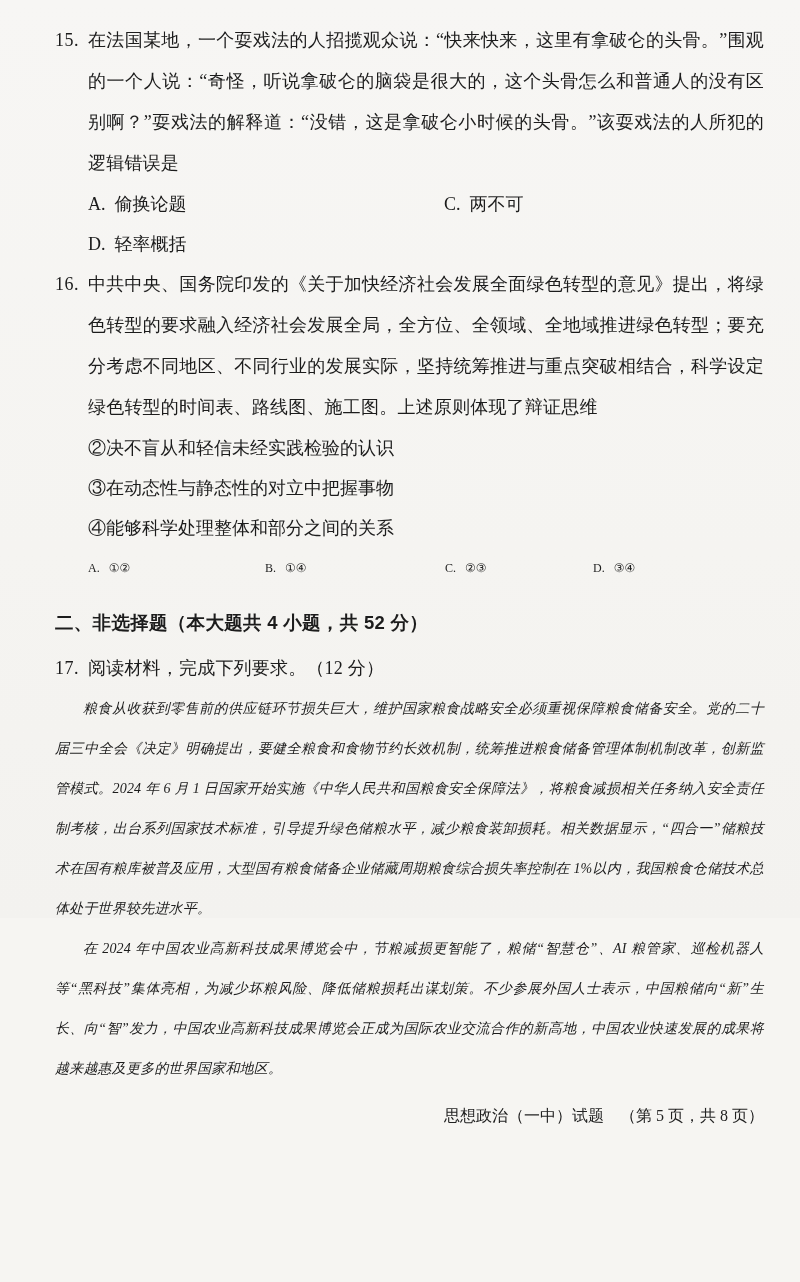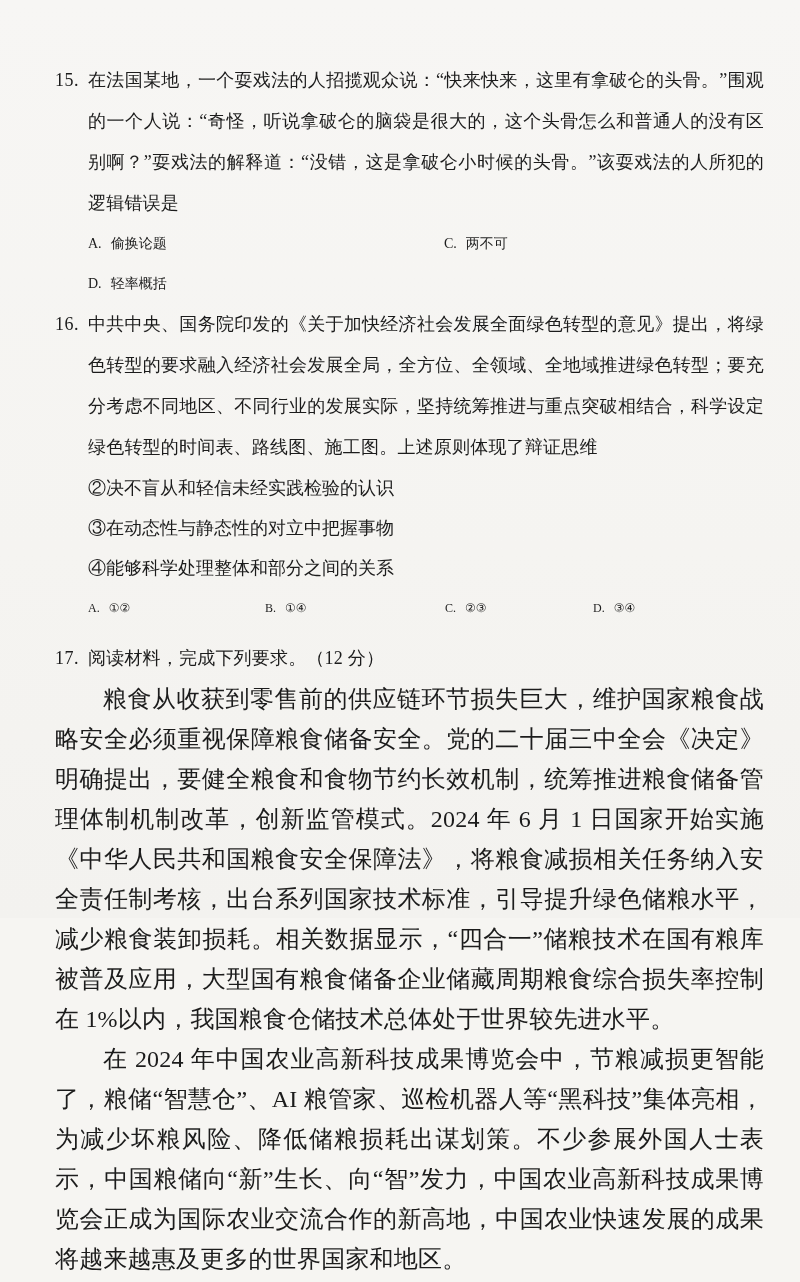--- a/index.html
+++ b/index.html
@@ -7,40 +7,40 @@
     width:800px;height:1282px;
     background:#f6f5f2;
     color:#1c1c1c;
     font-family:"Liberation Serif","DejaVu Serif",serif;
     overflow:hidden;
   }
   .page{
     position:relative;
     box-sizing:border-box;
     width:800px;height:918px;
-    padding:60px 36px 0 55px;
+    padding:20px 36px 0 55px;
     background:linear-gradient(180deg,#f7f6f4 0%,#f5f4f1 60%,#f3f2ef 100%);
   }
   .q-row{display:flex;align-items:flex-start;}
   .q-num{
     flex:none;width:33px;
     font-size:18px;line-height:41px;
     letter-spacing:0.5px;
   }
   .q-stem{
     flex:1;
     font-size:18px;line-height:41px;
     text-align:justify;
     letter-spacing:0.2px;
   }
   .opts-2col{
     display:grid;
     grid-template-columns:356px 1fr;
     margin-left:33px;
-    font-size:14px;line-height:40px;
+    font-size:18px;line-height:40px;
   }
   .statements{margin-left:33px;font-size:18px;line-height:40px;}
   .statement{white-space:nowrap;}
   .opts-4col{
     display:flex;
     margin-left:33px;
     font-size:12px;line-height:40px;
   }
   .opts-4col .opt:nth-child(1){width:177px;}
   .opts-4col .opt:nth-child(2){width:180px;}
@@ -48,21 +48,22 @@
   .opt-label{margin-right:9px;}
   .section-heading{
     margin-top:20px;
     font-family:"Liberation Sans","DejaVu Sans",sans-serif;
     font-weight:700;
     font-size:18.5px;line-height:30px;
     letter-spacing:0.3px;
   }
   .q17-intro-row{margin-top:10px;}
   .material{
-    font-size:24px;line-height:40px;
+    font-style:italic;
+    font-size:14px;line-height:40px;
     text-align:justify;
     text-indent:2em;
     letter-spacing:0.2px;
     margin:0;
   }
   .footer{
     margin-top:16px;
     text-align:right;
     font-size:16px;line-height:22px;
     color:#222;
@@ -110,20 +111,21 @@
       </div>
       <div class="opt">
         <span class="opt-label">C.</span><span>②③</span>
       </div>
       <div class="opt">
         <span class="opt-label">D.</span><span>③④</span>
       </div>
     </div>
   </section>
 
+  <div class="section-heading">二、非选择题（本大题共 4 小题，共 52 分）</div>
 
   <section>
     <div class="q-row q17-intro-row">
       <span class="q-num">17.</span>
       <div class="q-stem">阅读材料，完成下列要求。（12 分）</div>
     </div>
     <p class="material">粮食从收获到零售前的供应链环节损失巨大，维护国家粮食战略安全必须重视保障粮食储备安全。党的二十届三中全会《决定》明确提出，要健全粮食和食物节约长效机制，统筹推进粮食储备管理体制机制改革，创新监管模式。2024 年 6 月 1 日国家开始实施《中华人民共和国粮食安全保障法》，将粮食减损相关任务纳入安全责任制考核，出台系列国家技术标准，引导提升绿色储粮水平，减少粮食装卸损耗。相关数据显示，“四合一”储粮技术在国有粮库被普及应用，大型国有粮食储备企业储藏周期粮食综合损失率控制在 1%以内，我国粮食仓储技术总体处于世界较先进水平。</p>
     <p class="material">在 2024 年中国农业高新科技成果博览会中，节粮减损更智能了，粮储“智慧仓”、AI 粮管家、巡检机器人等“黑科技”集体亮相，为减少坏粮风险、降低储粮损耗出谋划策。不少参展外国人士表示，中国粮储向“新”生长、向“智”发力，中国农业高新科技成果博览会正成为国际农业交流合作的新高地，中国农业快速发展的成果将越来越惠及更多的世界国家和地区。</p>
   </section>
 

